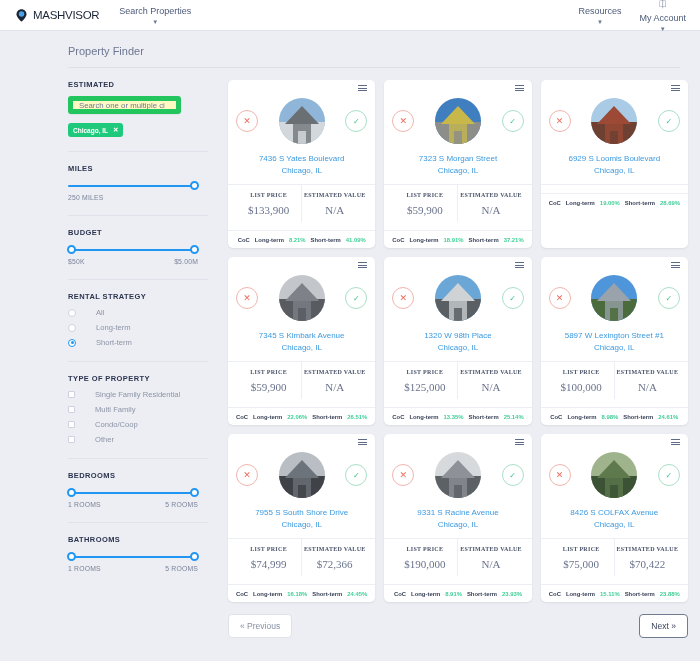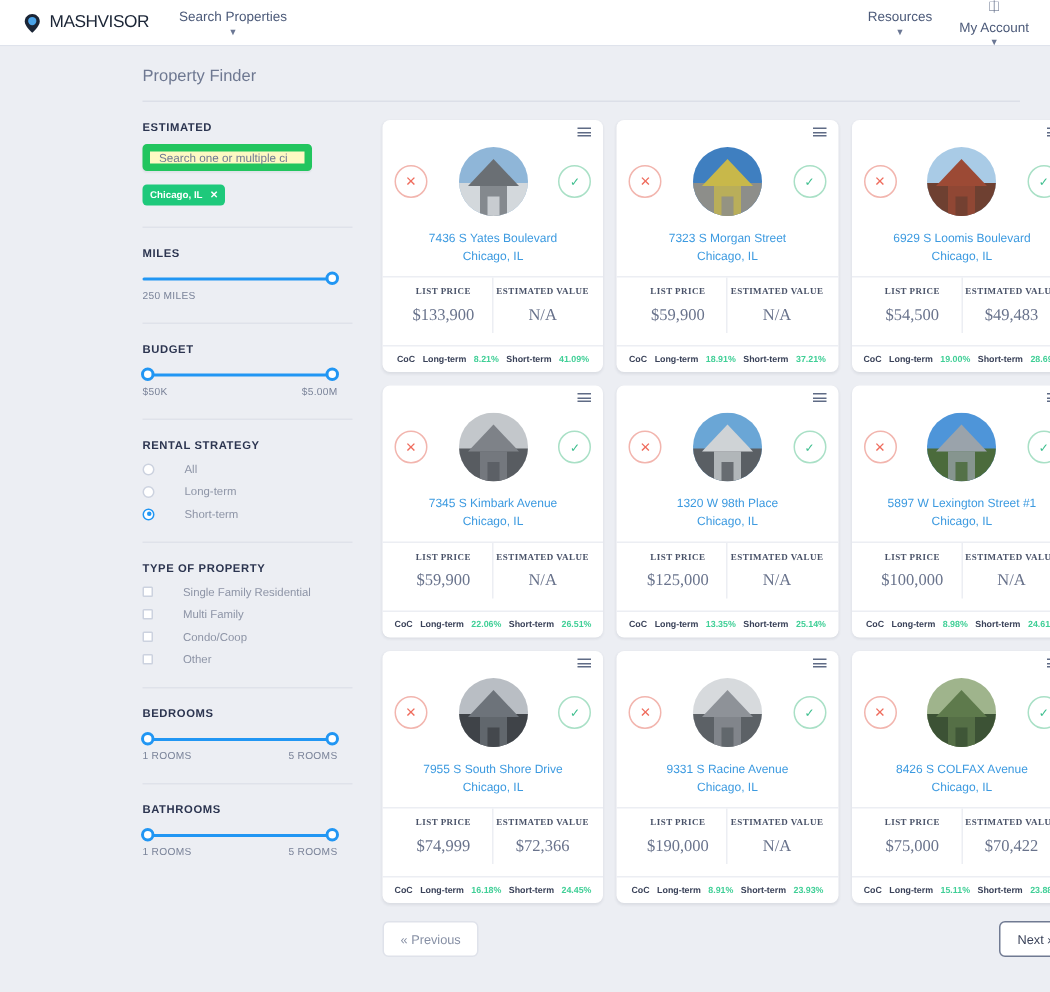--- a/index.html
+++ b/index.html
@@ -37,21 +37,20 @@
   .caret { font-size: 6px; color: #6b7794; }
   .spacer { flex: 1; }
   .nav-right { display: flex; align-items: center; gap: 18px; }
   .nav-right .nav-link { margin-left: 0; }
   .person-ico { font-size: 9px; color: #4c5a79; }
 
   
   .page {
     padding: 14px 14px 0 14px;
     height: calc(661px - 31px);
-    margin-left: 27px;
   }
   .panel-title {
     font-size: 11px; color: #6e7891; font-weight: normal;
     padding: 0 0 10px 54px;
   }
   .rule-top { height: 1px; background: #dcdfe8; margin: 0 6px 12px 54px; }
 
   .layout { display: flex; gap: 14px; padding-left: 54px; }
 
   
@@ -439,30 +438,20 @@
                 <i></i>
                 <i></i>
                 <i></i>
               </div>
             </div>
             <div class="addr">
               <div>6929 S Loomis Boulevard</div>
               <div>Chicago, IL</div>
             </div>
             <div class="hr"></div>
-            <div class="price-row">
-              <div class="price-col">
-                <div class="price-head">LIST PRICE</div>
-                <div class="price-val">$54,500</div>
-              </div>
-              <div class="price-col">
-                <div class="price-head">ESTIMATED VALUE</div>
-                <div class="price-val">$49,483</div>
-              </div>
-            </div>
             <div class="hr"></div>
             <div class="coc-row">
               <span class="coc-k">CoC</span>
               <span class="coc-k">Long-term</span>
               <span class="coc-v">19.00%</span>
               <span class="coc-k">Short-term</span>
               <span class="coc-v">28.69%</span>
             </div>
           </div>
           <div class="card">

